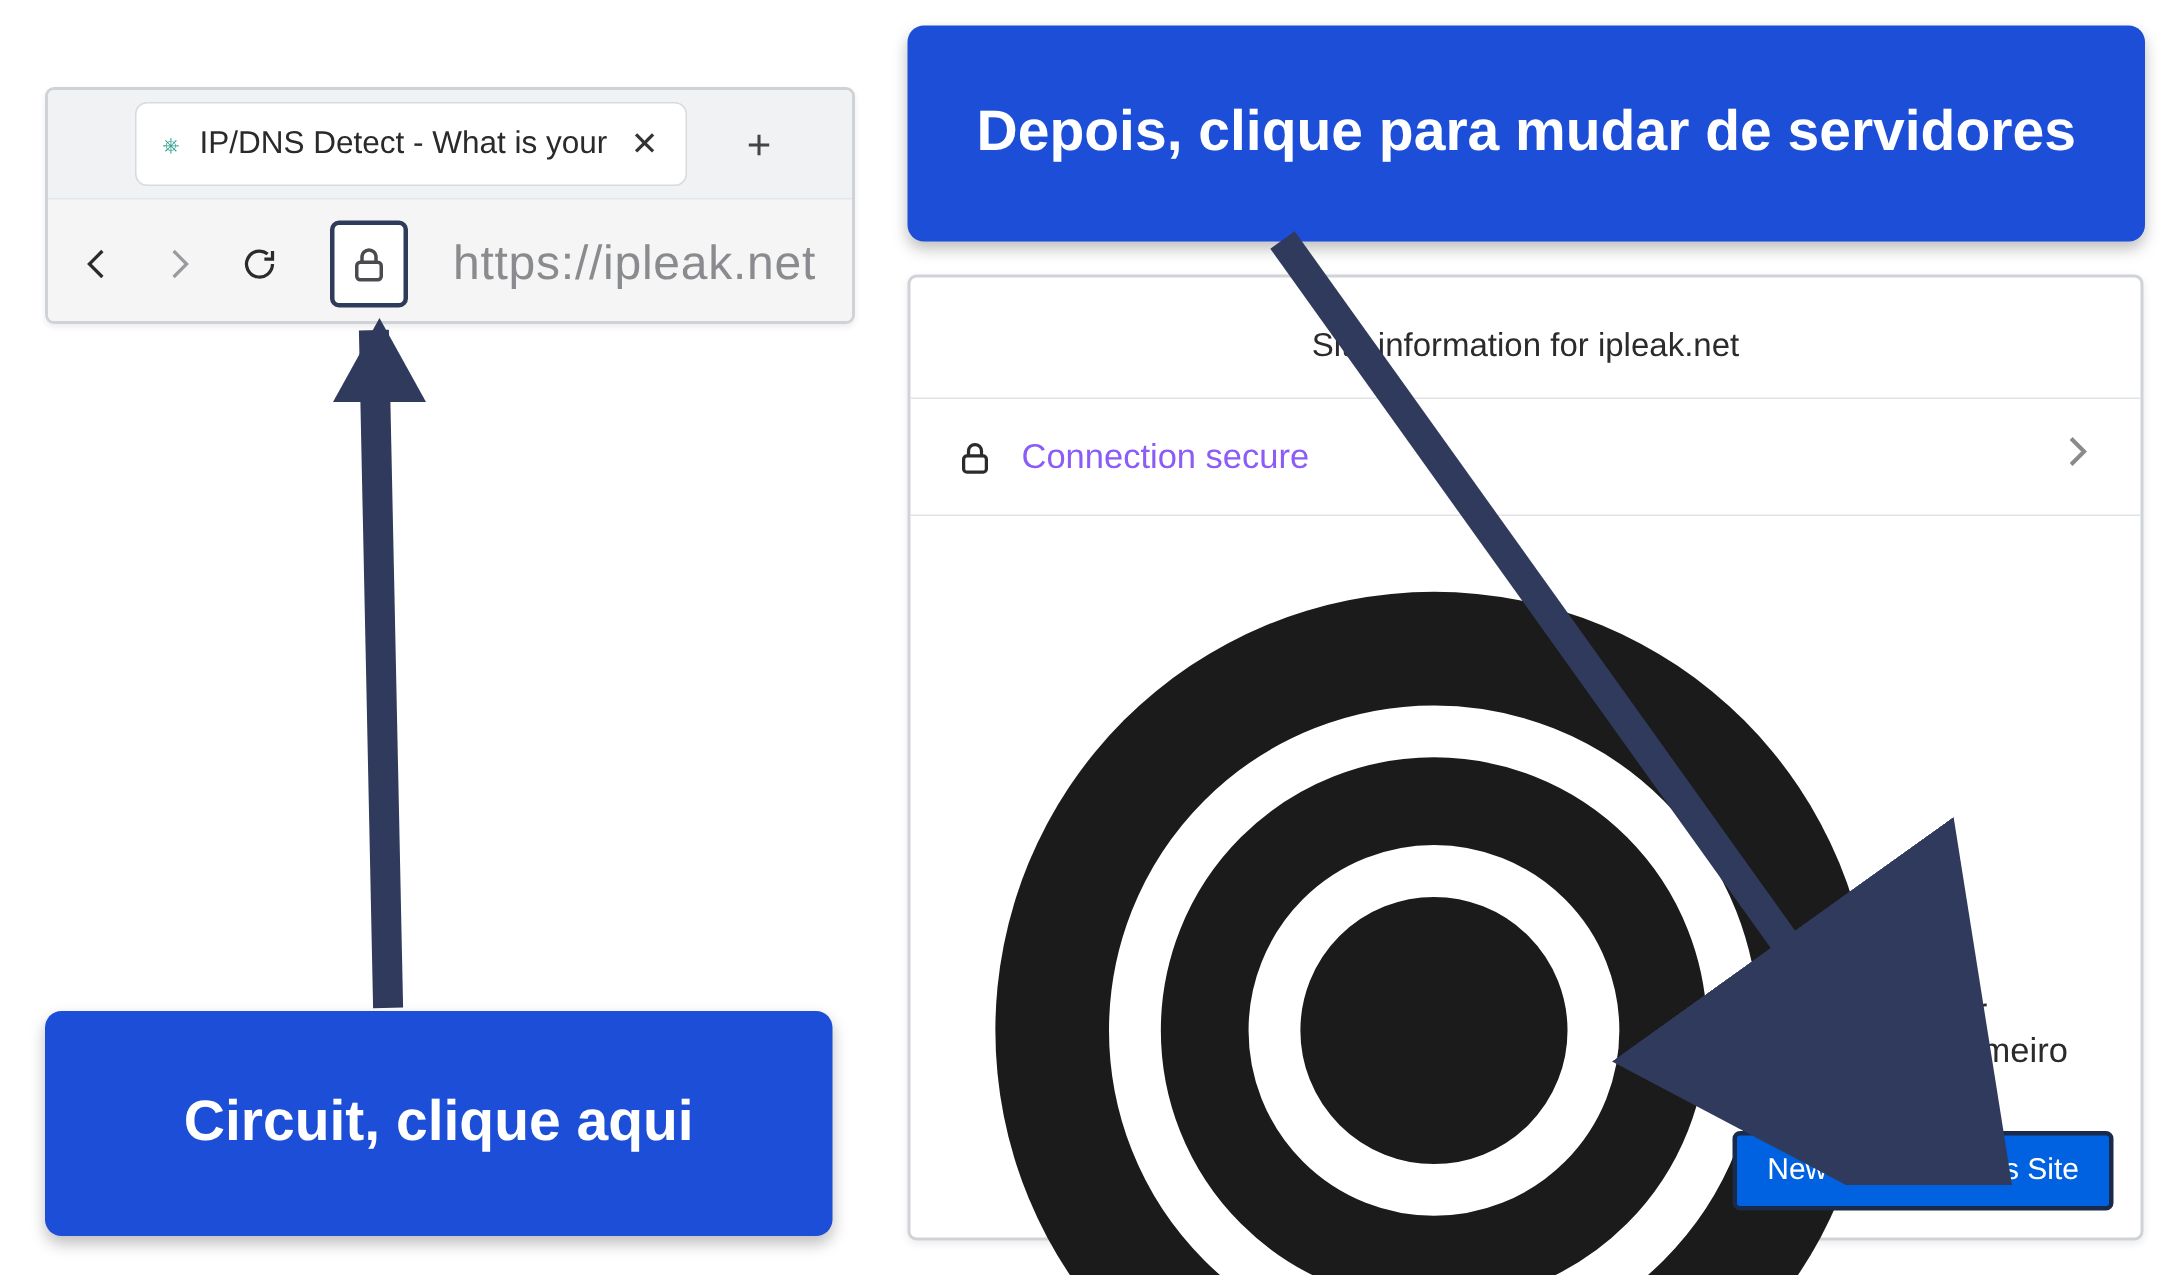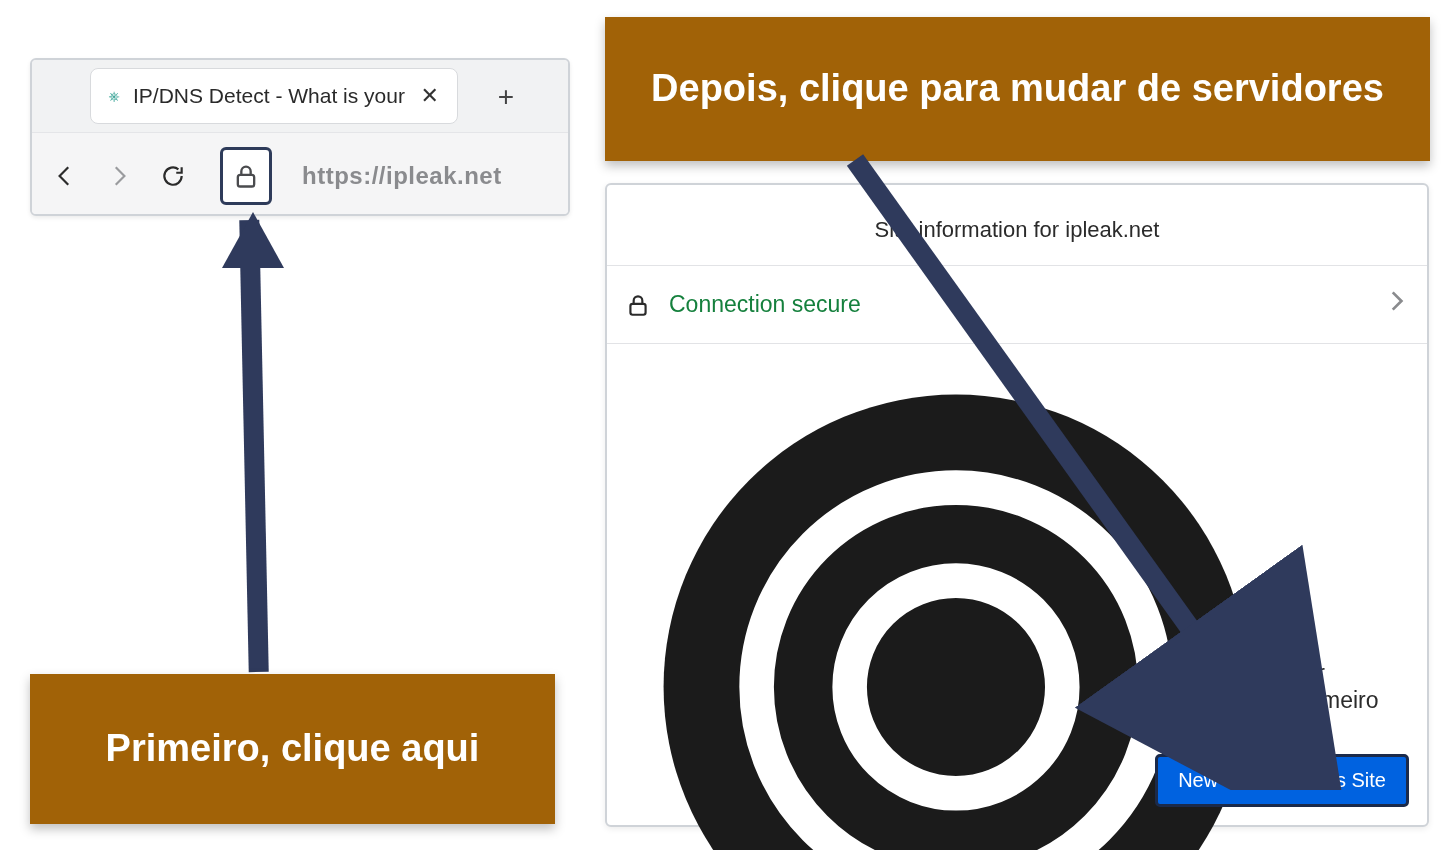--- a/index.html
+++ b/index.html
@@ -94,25 +94,24 @@
     border: 3px solid #2e3b5a;
     border-radius: 6px;
     display: flex;
     align-items: center;
     justify-content: center;
     background: #fff;
     margin-left: 8px;
   }
   .lock-box svg { width: 28px; height: 28px; }
   .url-text {
-    font-size: 24px;
+    font-size: 32px;
     color: #8a8b8e;
     margin-left: 6px;
     letter-spacing: 0.5px;
-    font-weight: bold;
   }
 
   
   .popup-panel {
     position: absolute;
     top: 183px;
     left: 605px;
     width: 824px;
     height: 644px;
     border: 2px solid #cfd3d8;
@@ -122,26 +121,26 @@
     padding: 32px 0 0 0;
   }
   .popup-title {
     text-align: center;
     font-size: 22px;
     color: #2b2b2b;
     padding-bottom: 22px;
   }
   .popup-row {
     border-top: 1px solid #e2e3e6;
-    padding: 22px 18px;
+    padding: 22px 30px;
     display: flex;
     align-items: center;
     gap: 18px;
     font-size: 23px;
-    color: #15803d;
+    color: #8b5cf6;
   }
   .popup-row .chev {
     margin-left: auto;
     color: #8a8b8e;
     font-size: 26px;
   }
   .popup-row svg { width: 26px; height: 26px; }
 
   .section-tor {
     border-top: 1px solid #e2e3e6;
@@ -166,23 +165,23 @@
     padding: 12px 20px;
     border: 3px solid #1b2a4a;
     border-radius: 5px;
     cursor: pointer;
     text-align: right;
   }
 
   
   .callout {
     position: absolute;
-    background: #a16207;
+    background: #1d4ed8;
     color: #ffffff;
-    border-radius: 0;
+    border-radius: 11px;
     box-shadow: 0 5px 10px rgba(0,0,0,0.25);
     text-align: left;
     display: flex;
     align-items: center;
     justify-content: center;
     padding: 18px 26px;
     font-size: 38px;
     line-height: 1.25;
     font-weight: 600;
   }
@@ -304,17 +303,17 @@
 <svg class="arrow2-svg" width="550" height="640">
   <defs>
     <marker id="ah2" markerWidth="14" markerHeight="14" refX="7" refY="7" orient="auto">
       <polygon points="0,0 14,7 0,14" fill="#2f3a5c"></polygon>
     </marker>
   </defs>
   <line x1="55" y1="10" x2="470" y2="590" stroke="#2f3a5c" stroke-width="20" marker-end="url(#ah2)"></line>
 </svg>
 
 <div class="callout callout-bottom">
-  <span>Primeiro, clique aqui</span>
+  <span>Circuit, clique aqui</span>
 </div>
 <div class="callout callout-top">
   <span>Depois, clique para mudar de servidores</span>
 </div>
 
 </body></html>

